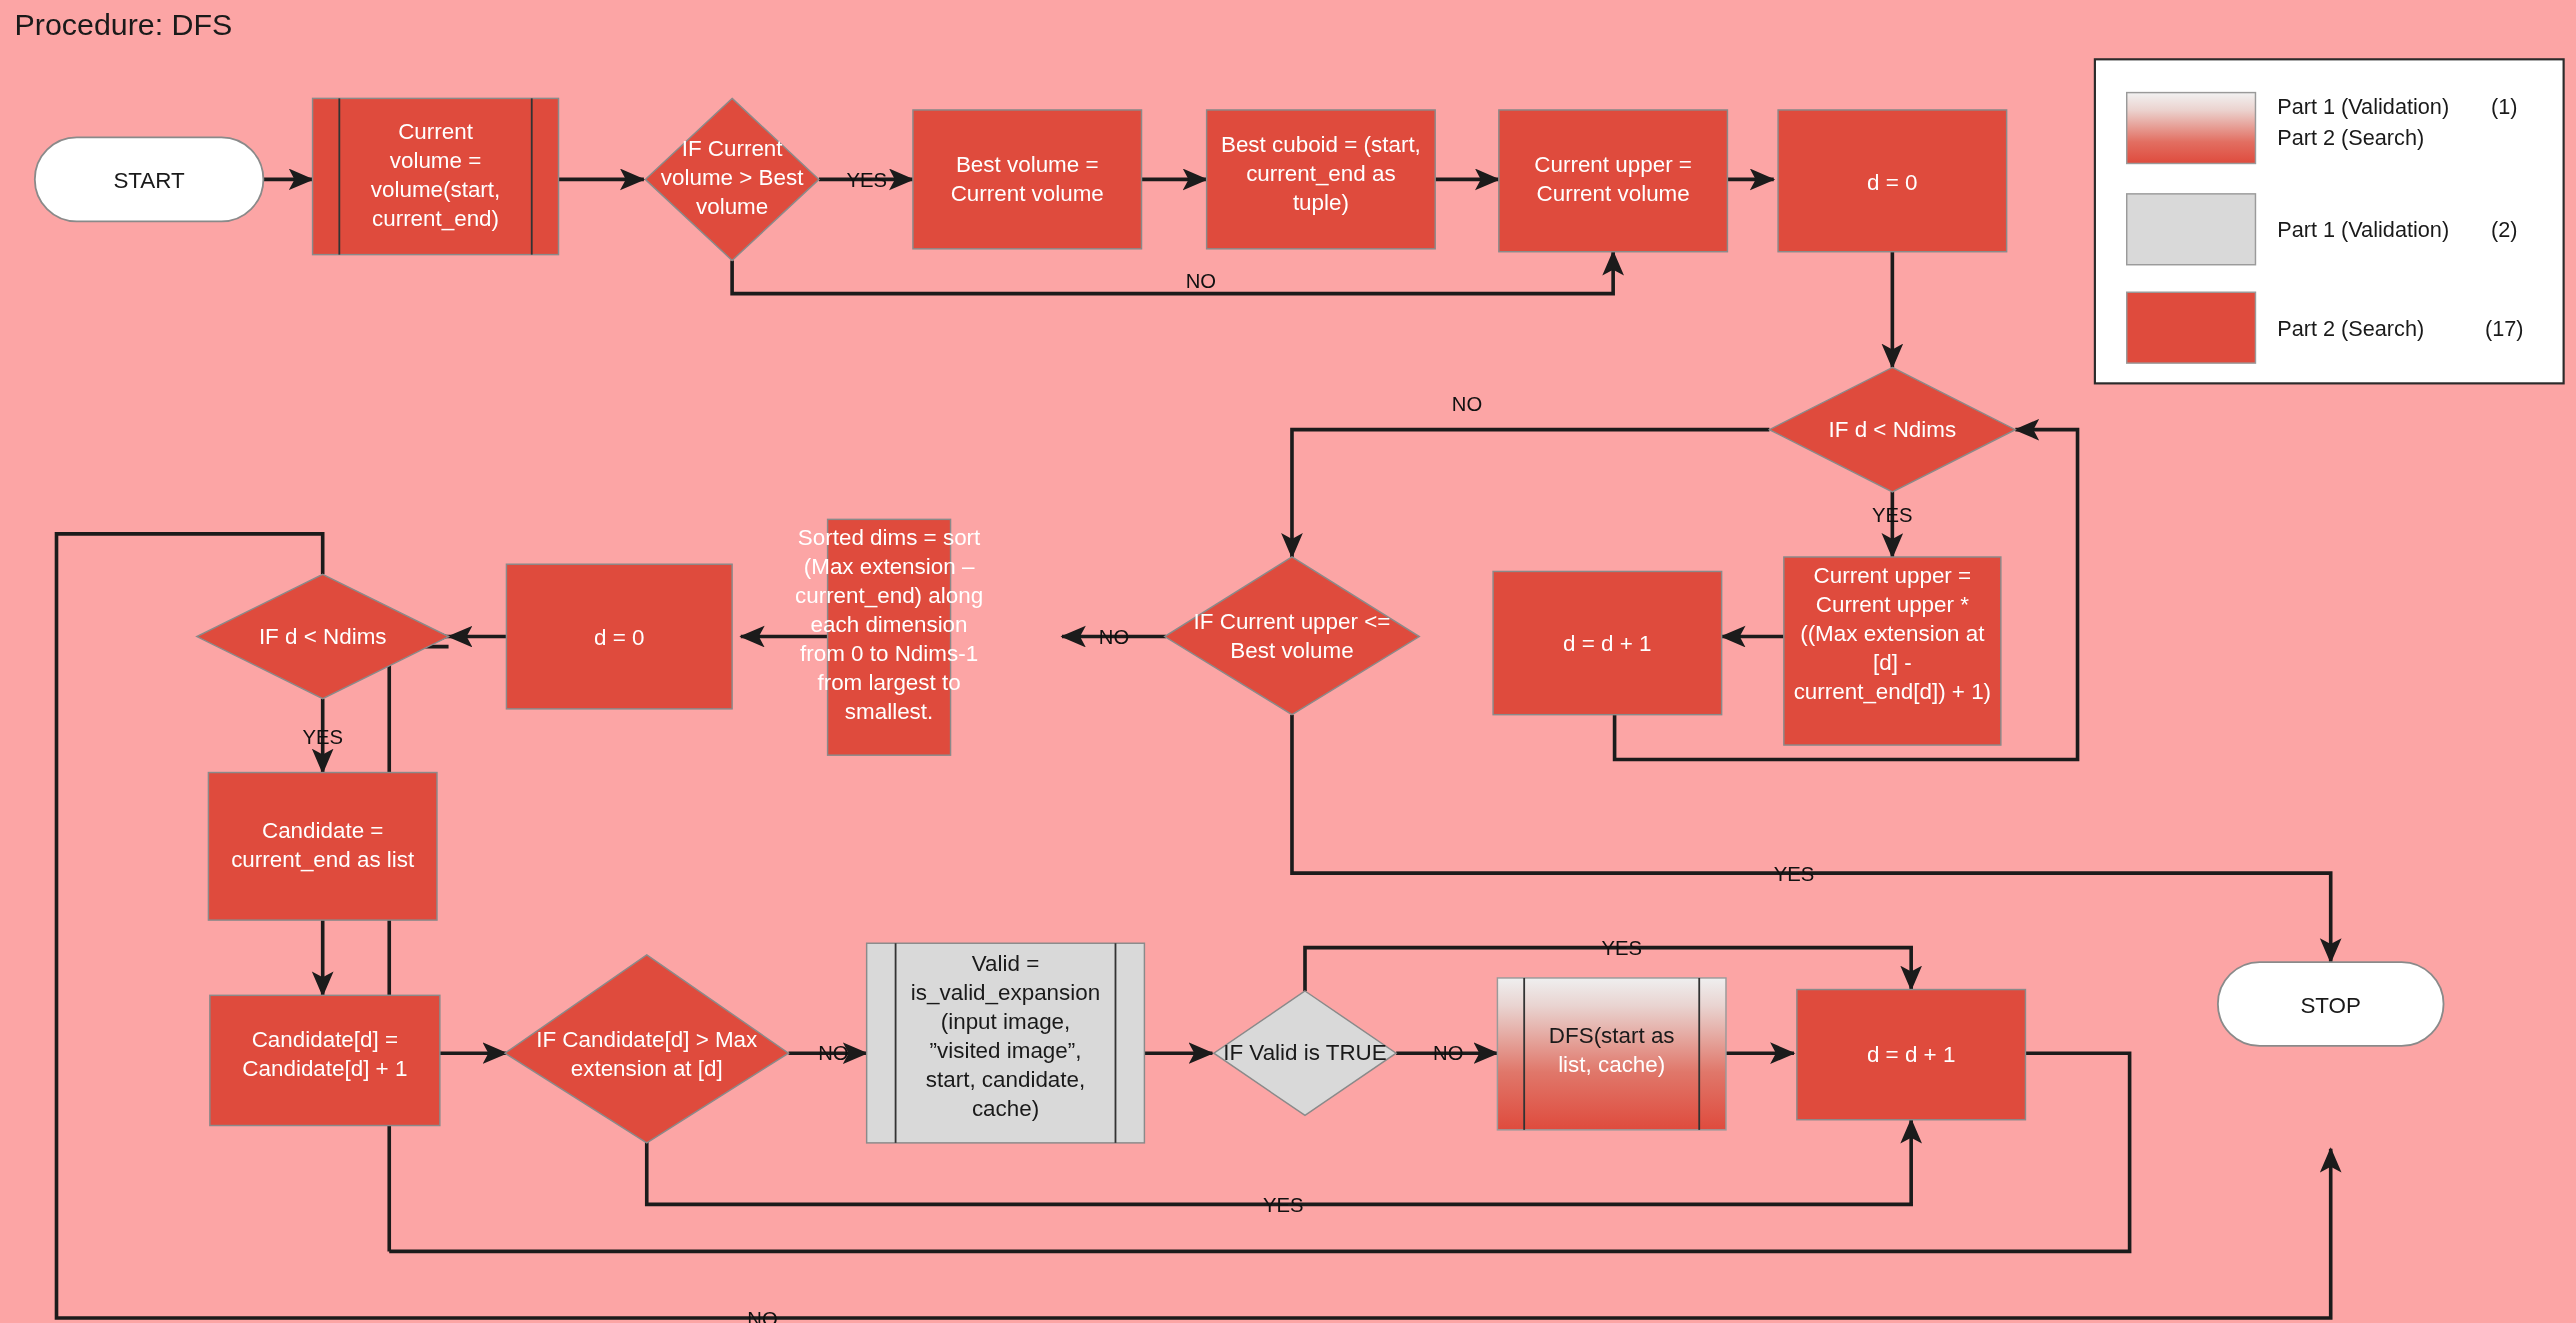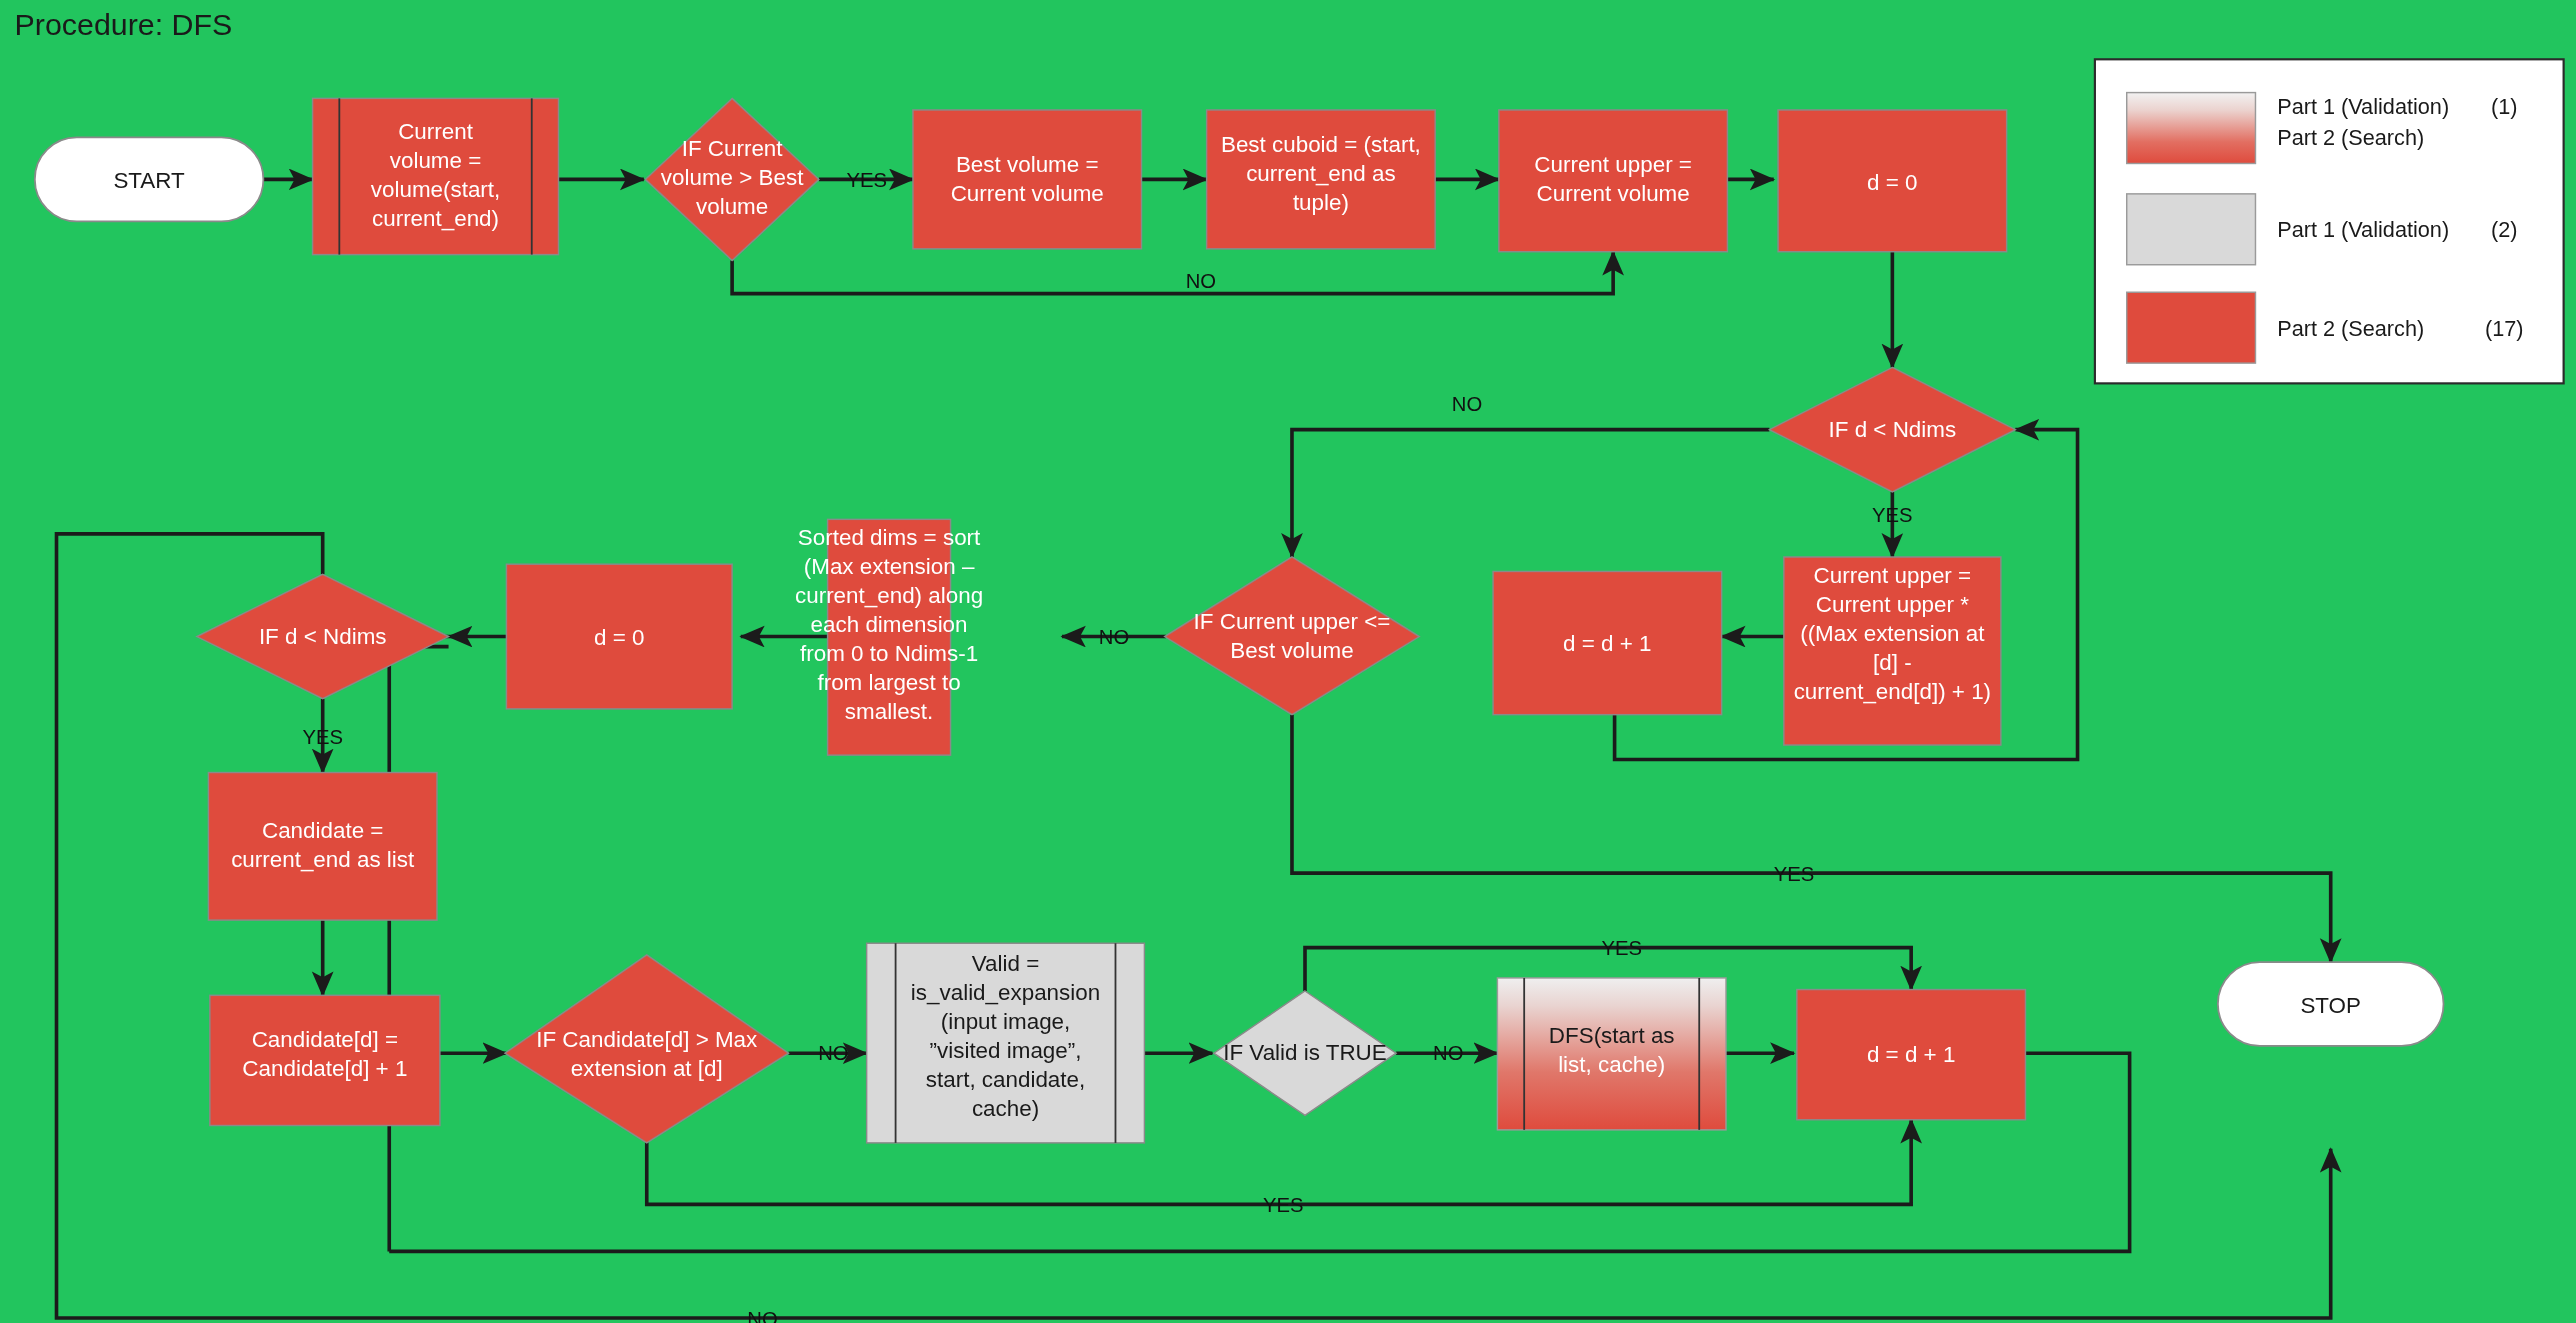--- a/index.html
+++ b/index.html
@@ -1,17 +1,17 @@
 <!DOCTYPE html>
 <html style="font-size:11.6px"><head>
 <meta charset="utf-8">
 <style>
   html,body{margin:0;padding:0;background:#ffffff;}
   body{width:2576px;height:1323px;font-family:"Liberation Sans",sans-serif;overflow:hidden;}
-  #stage{position:relative;width:2576px;height:1323px;background:#22c55e;}
+  #stage{position:relative;width:2576px;height:1323px;background:#fca5a5;}
   svg{position:absolute;left:0;top:0;width:2576px;height:1323px;}
   .ttl{font-family:"Liberation Sans",sans-serif;font-size:42px;fill:#1a1a1a;}
   .nodeTxt{font-family:"Liberation Sans",sans-serif;font-size:31px;fill:#ffffff;}
   .nodeTxtDark{font-family:"Liberation Sans",sans-serif;font-size:31px;fill:#1a1a1a;}
   .termTxt{font-family:"Liberation Sans",sans-serif;font-size:31px;fill:#1a1a1a;}
   .edgeLbl{font-family:"Liberation Sans",sans-serif;font-size:28px;fill:#111111;}
   .legTxt{font-family:"Liberation Sans",sans-serif;font-size:30px;fill:#1a1a1a;}
   .proc{fill:#DF4B3D;stroke:#8a8a8a;stroke-width:2;}
   .procGray{fill:#D9D9D9;stroke:#8a8a8a;stroke-width:2;}
   .dec{fill:#DF4B3D;stroke:#8a8a8a;stroke-width:2;}

